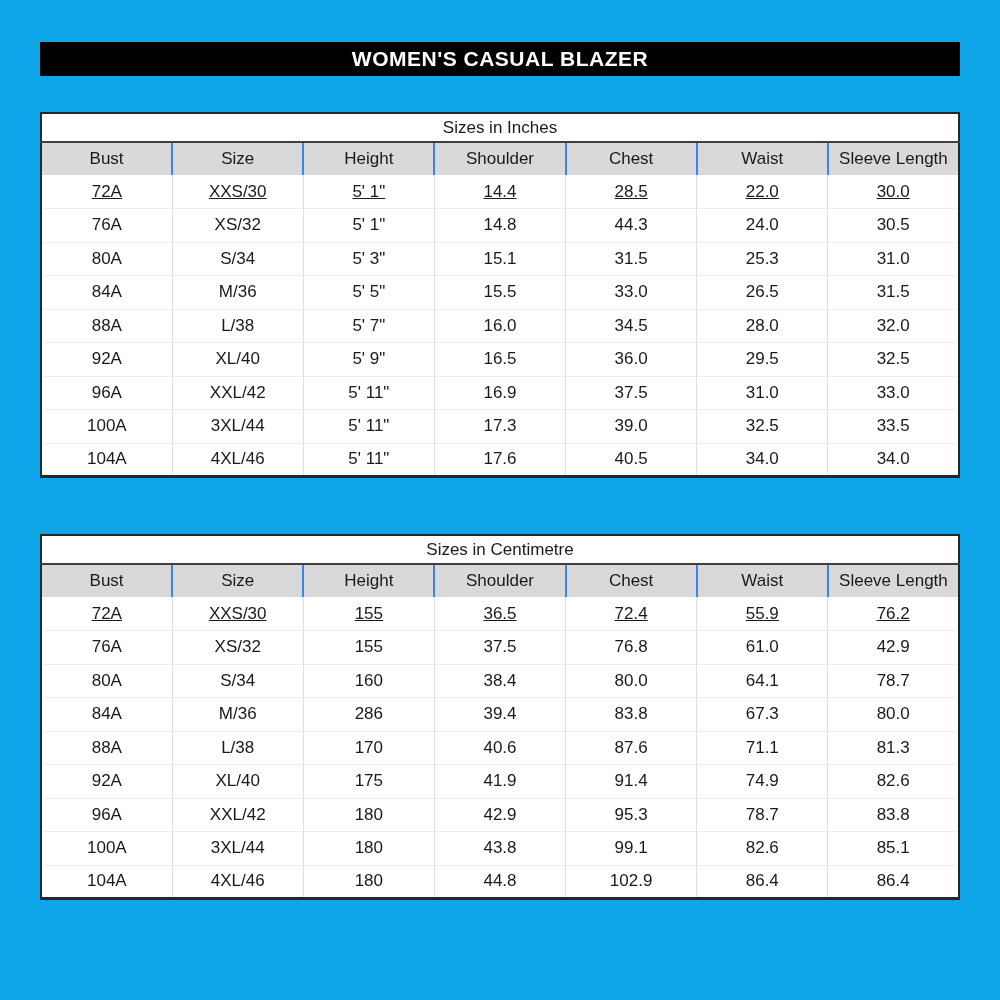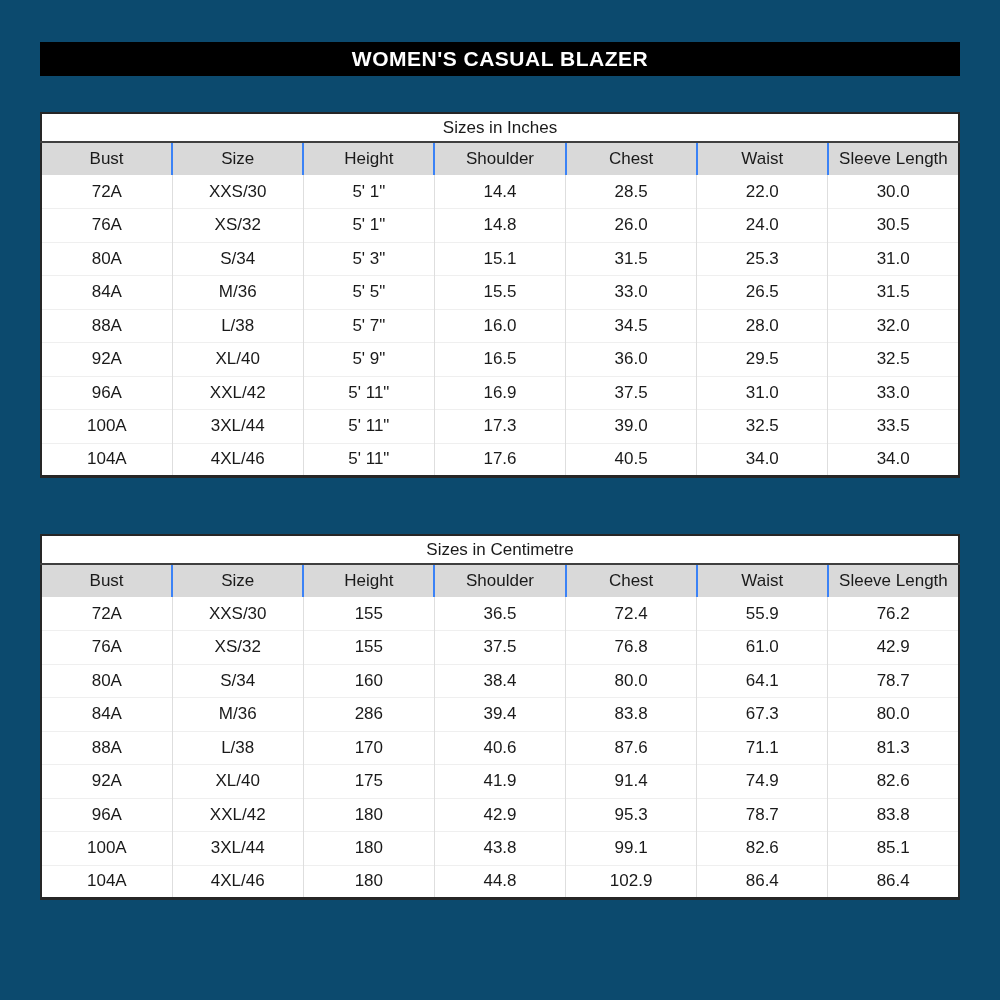--- a/index.html
+++ b/index.html
@@ -3,21 +3,21 @@
 <meta charset="utf-8">
 <style>
   * { margin: 0; padding: 0; box-sizing: border-box; }
   html, body {
     width: 1000px; height: 1000px;
     background: #ffffff;
     font-family: "Liberation Sans", sans-serif;
     color: #1a1a1a;
     position: relative;
   }
-  .page { position: absolute; inset: 0; width: 1000px; height: 1000px; background: #0c4a6e; }
+  .page { position: absolute; inset: 0; width: 1000px; height: 1000px; background: #0ea5e9; }
 
   .banner {
     position: absolute;
     left: 40px; top: 42px;
     width: 920px; height: 34px;
     background: #000000;
     color: #ffffff;
     font-weight: bold;
     font-size: 21px;
     letter-spacing: 0.5px;
@@ -57,21 +57,21 @@
     font-size: 17px;
     border-left: 2px solid #3b82f6;
   }
   tr.header-row th:first-child { border-left: none; }
   tr.data-row td {
     height: 33.5px;
     border-left: 1px solid #dedede;
     border-top: 1px solid #efefef;
   }
   tr.data-row td:first-child { border-left: none; }
-  tr.data-row:first-child td { border-top: none; }
+  tr.data-row:first-child td { border-top: none; text-decoration: underline; }
 </style>
 </head>
 <body>
 
 <div class="page">
 
   <div class="banner">WOMEN'S CASUAL BLAZER</div>
 
   <div class="tbl-wrap first">
     <table class="size-table">
@@ -97,21 +97,21 @@
             <td>14.4</td>
             <td>28.5</td>
             <td>22.0</td>
             <td>30.0</td>
           </tr>
           <tr class="data-row">
             <td>76A</td>
             <td>XS/32</td>
             <td>5' 1"</td>
             <td>14.8</td>
-            <td>26.0</td>
+            <td>44.3</td>
             <td>24.0</td>
             <td>30.5</td>
           </tr>
           <tr class="data-row">
             <td>80A</td>
             <td>S/34</td>
             <td>5' 3"</td>
             <td>15.1</td>
             <td>31.5</td>
             <td>25.3</td>

